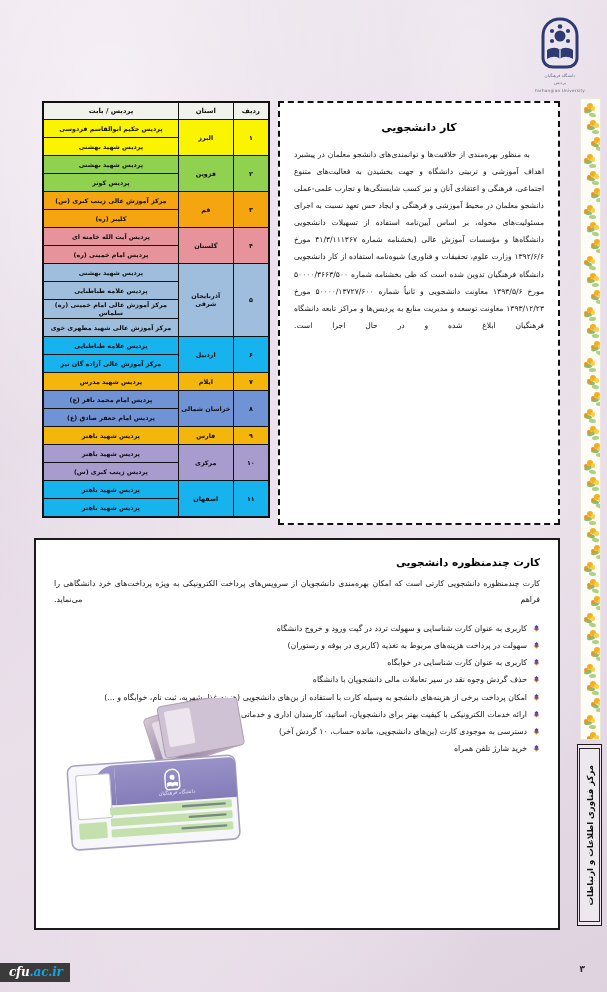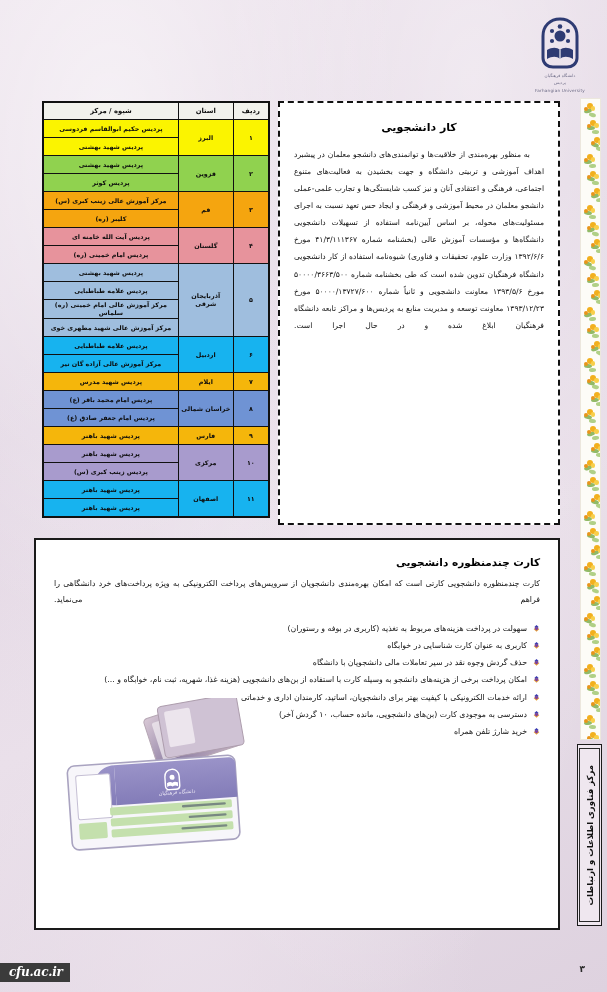--- a/index.html
+++ b/index.html
@@ -246,21 +246,21 @@
     bottom: 10px;
     background: #3b3b3b;
     padding: 2px 7px 3px 9px;
     font-size: 12px;
     font-weight: bold;
     font-style: italic;
     font-family: "DejaVu Serif", serif;
     letter-spacing: -.2px;
   }
   .wm-a { color: #ffffff; }
-  .wm-b { color: #ffffff; }
+  .wm-b { color: #0ea5e9; }
 
   .page-num {
     position: absolute;
     right: 22px;
     bottom: 18px;
     font-size: 9px;
     color: #2a2a2a;
     font-weight: bold;
   }
 </style>
@@ -483,21 +483,21 @@
     <span class="side-tab-text">مرکز فناوری اطلاعات و ارتباطات</span>
   </div>
 </div>
 
 <div class="table-box">
   <table class="uni-table">
     <thead>
       <tr>
         <th class="col-row">ردیف</th>
         <th class="col-prov">استان</th>
-        <th class="col-name">شیوه / مرکز</th>
+        <th class="col-name">پردیس / بابت</th>
       </tr>
     </thead>
     <tbody id="table-body">
         <tr style="background: rgb(251, 244, 0);">
           <td class="col-row" rowspan="2">۱</td>
           <td class="col-prov" rowspan="2">البرز</td>
           <td class="col-name cell-name">پردیس حکیم ابوالقاسم فردوسی</td>
         </tr>
         <tr style="background: rgb(251, 244, 0);">
           <td class="col-name cell-name">پردیس شهید بهشتی</td>
@@ -588,20 +588,25 @@
 
 <div class="text-box">
   <div class="tb-title">کار دانشجویی</div>
   <p class="tb-para indent">به منظور بهره‌مندی از خلاقیت‌ها و توانمندی‌های دانشجو معلمان در پیشبرد اهداف آموزشی و تربیتی دانشگاه و جهت بخشیدن به فعالیت‌های متنوع اجتماعی، فرهنگی و اعتقادی آنان و نیز کسب شایستگی‌ها و تجارب علمی-عملی دانشجو معلمان در محیط آموزشی و فرهنگی و ایجاد حس تعهد نسبت به اجرای مسئولیت‌های محوله، بر اساس آیین‌نامه استفاده از تسهیلات دانشجویی دانشگاه‌ها و مؤسسات آموزش عالی (بخشنامه شماره ۴۱/۳/۱۱۱۳۶۷ مورخ ۱۳۹۲/۶/۶ وزارت علوم، تحقیقات و فناوری) شیوه‌نامه استفاده از کار دانشجویی دانشگاه فرهنگیان تدوین شده است که طی بخشنامه شماره ۵۰۰۰۰/۳۶۶۳/۵۰۰ مورخ ۱۳۹۳/۵/۶ معاونت دانشجویی و ثانیاً شماره ۵۰۰۰۰/۱۳۷۲۷/۶۰۰ مورخ ۱۳۹۳/۱۲/۲۳ معاونت توسعه و مدیریت منابع به پردیس‌ها و مراکز تابعه دانشگاه فرهنگیان ابلاغ شده و در حال اجرا است.</p>
 </div>
 
 <div class="bottom-box">
   <div class="bb-title">کارت چندمنظوره دانشجویی</div>
   <p class="bb-para">کارت چندمنظوره دانشجویی کارتی است که امکان بهره‌مندی دانشجویان از سرویس‌های پرداخت الکترونیکی به ویژه پرداخت‌های خرد دانشگاهی را فراهم می‌نماید.</p>
   <ul class="benefits" id="benefits-list">
+      <li><svg class="bullet-icon" viewBox="0 0 10 10">
+          <path d="M5 0 L8 3 L5 6 L2 3 Z" fill="#3a3ab0"></path>
+          <path d="M5 3 L9 6 L5 9.5 L1 6 Z" fill="#e8a33d"></path>
+          <path d="M5 3 L8 5.2 L5 8 L2 5.2 Z" fill="#7b3fa0"></path>
+        </svg><span>کاربری به عنوان کارت شناسایی و سهولت تردد در گیت ورود و خروج دانشگاه</span></li>
       <li><svg class="bullet-icon" viewBox="0 0 10 10">
           <path d="M5 0 L8 3 L5 6 L2 3 Z" fill="#3a3ab0"></path>
           <path d="M5 3 L9 6 L5 9.5 L1 6 Z" fill="#e8a33d"></path>
           <path d="M5 3 L8 5.2 L5 8 L2 5.2 Z" fill="#7b3fa0"></path>
         </svg><span>سهولت در پرداخت هزینه‌های مربوط به تغذیه (کاربری در بوفه و رستوران)</span></li>
       <li><svg class="bullet-icon" viewBox="0 0 10 10">
           <path d="M5 0 L8 3 L5 6 L2 3 Z" fill="#3a3ab0"></path>
           <path d="M5 3 L9 6 L5 9.5 L1 6 Z" fill="#e8a33d"></path>
           <path d="M5 3 L8 5.2 L5 8 L2 5.2 Z" fill="#7b3fa0"></path>
         </svg><span>کاربری به عنوان کارت شناسایی در خوابگاه</span></li>

